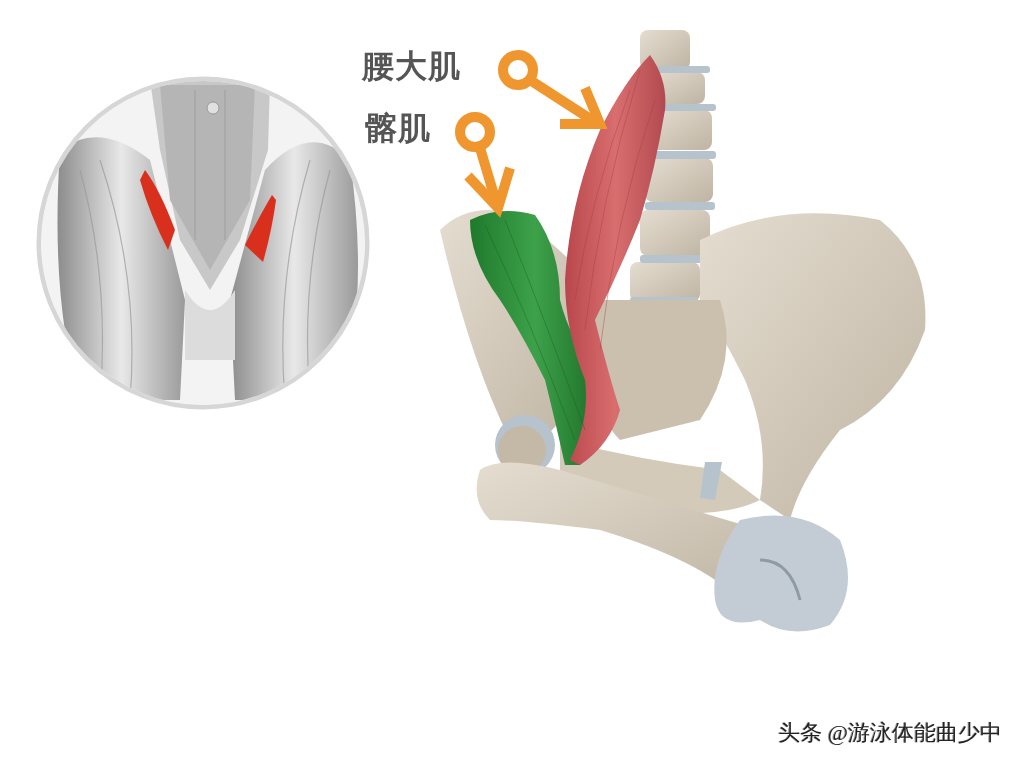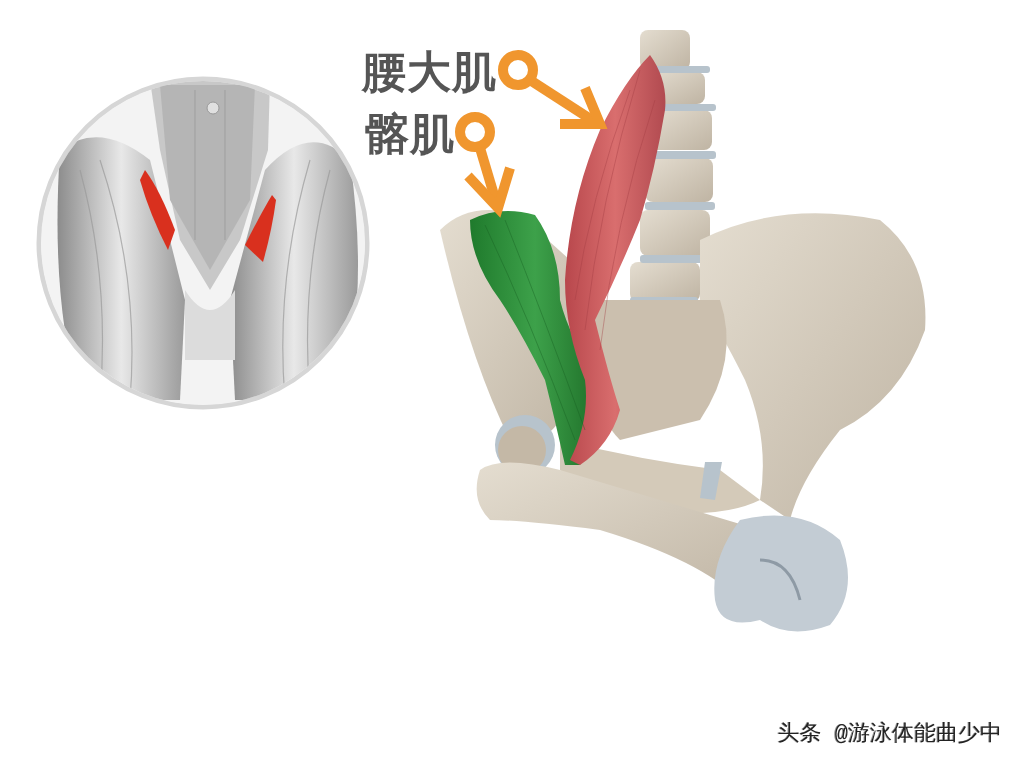--- a/index.html
+++ b/index.html
@@ -1,20 +1,20 @@
 <!DOCTYPE html>
 <html><head>
   <meta charset="utf-8">
   <style>
     html, body { margin: 0; padding: 0; background: #ffffff; }
     body { width: 1024px; height: 768px; position: relative; overflow: hidden; font-family: "DejaVu Sans", sans-serif; }
-    .label { position: absolute; color: #555555; font-weight: bold; font-size: 44px; letter-spacing: 1px; font-family: "DejaVu Sans", sans-serif; line-height: 1; }
+    .label { position: absolute; color: #555555; font-weight: bold; font-size: 32px; letter-spacing: 1px; font-family: "DejaVu Sans", sans-serif; line-height: 1; }
     #label-psoas { left: 362px; top: 50px; }
     #label-iliacus { left: 365px; top: 112px; text-align: right; }
-    .watermark { position: absolute; right: 22px; top: 718px; font-size: 22px; color: #222; font-family: Liberation Mono, monospace; text-shadow: 1px 1px 0 #fff, -1px 0 0 #999; margin-left: 45px; }
+    .watermark { position: absolute; right: 22px; top: 718px; font-size: 22px; color: #222; font-family: Liberation Serif, serif; text-shadow: 1px 1px 0 #fff, -1px 0 0 #999; margin-left: 45px; }
     svg { position: absolute; left: 0; top: 0; }
   </style>
 </head>
 <body>
 
 <svg width="1024" height="768" viewBox="0 0 1024 768">
   <defs>
     <clipPath id="insetClip">
         <circle cx="203" cy="243" r="162"></circle>
       </clipPath>

